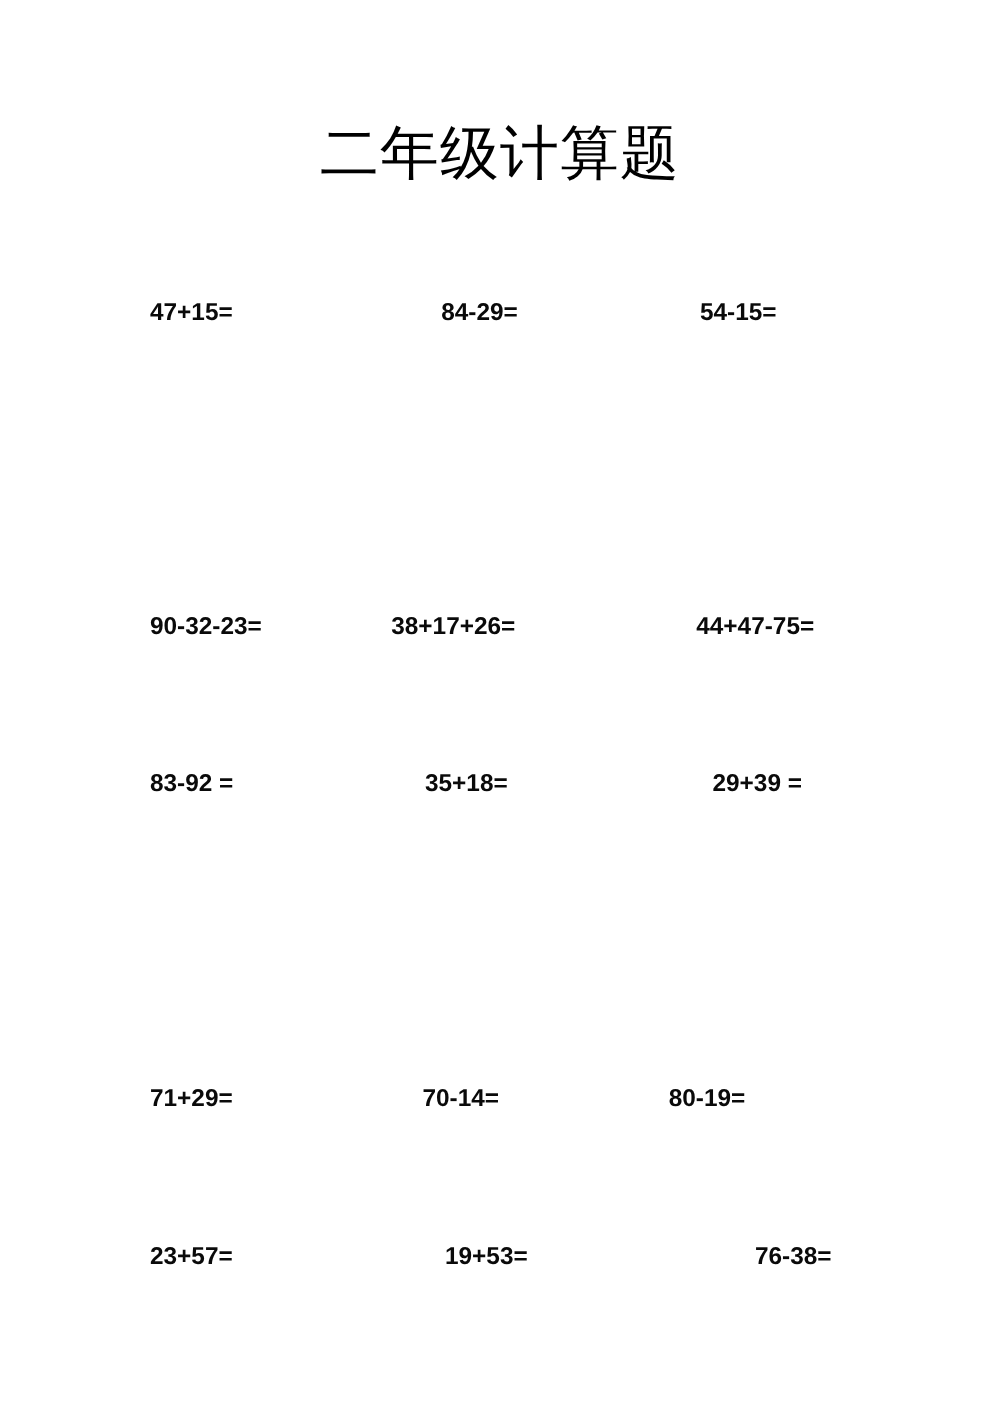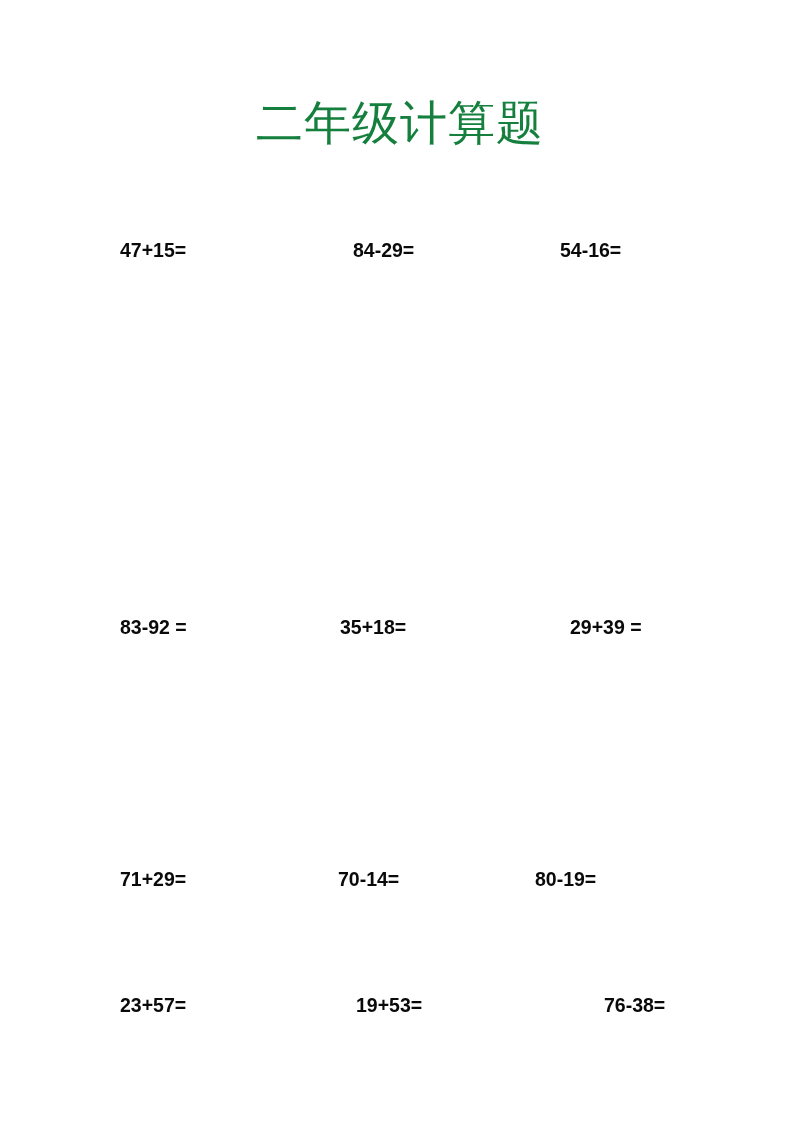--- a/index.html
+++ b/index.html
@@ -32,21 +32,21 @@
     position: absolute;
     left: 0;
     top: 92px;
     width: 800px;
     text-align: center;
     font-family: "Liberation Serif", "DejaVu Serif", serif;
     font-size: 47px;
     line-height: 62px;
     font-weight: 400;
     letter-spacing: 1px;
-    color: #15803d;
+    color: #000000;
     white-space: nowrap;
   }
 
   
   #problem-grid {
     position: absolute;
     left: 0;
     top: 0;
     width: 676px;
     height: 1132px;
@@ -104,24 +104,29 @@
 
 <div id="page">
 
   <div id="worksheet-title">二年级计算题</div>
 
   <div id="problem-grid">
 
     <div class="problem-row r1" style="top:235px;">
       <div class="problem-cell col-1">47+15=</div>
       <div class="problem-cell col-2">84-29=</div>
-      <div class="problem-cell col-3">54-16=</div>
+      <div class="problem-cell col-3">54-15=</div>
     </div>
 
 
+    <div class="problem-row r3" style="top:486px;">
+      <div class="problem-cell col-1">90-32-23=</div>
+      <div class="problem-cell col-2">38+17+26=</div>
+      <div class="problem-cell col-3">44+47-75=</div>
+    </div>
 
     <div class="problem-row r4" style="top:612px;">
       <div class="problem-cell col-1">83-92 =</div>
       <div class="problem-cell col-2">35+18=</div>
       <div class="problem-cell col-3">29+39 =</div>
     </div>
 
 
     <div class="problem-row r6" style="top:864px;text-decoration:underline;">
       <div class="problem-cell col-1">71+29=</div>

